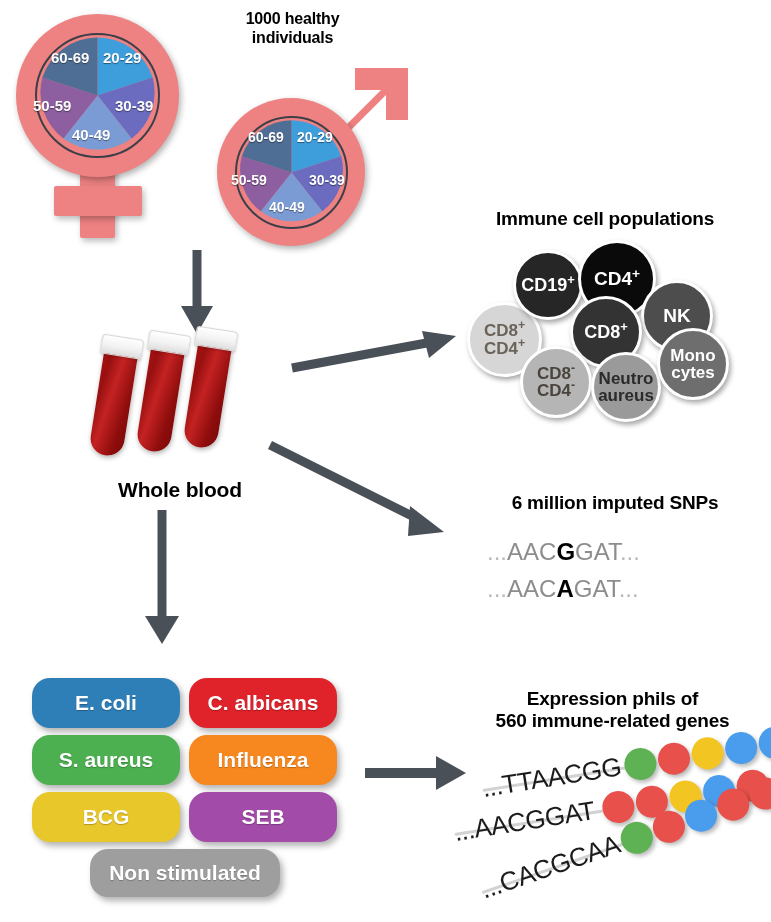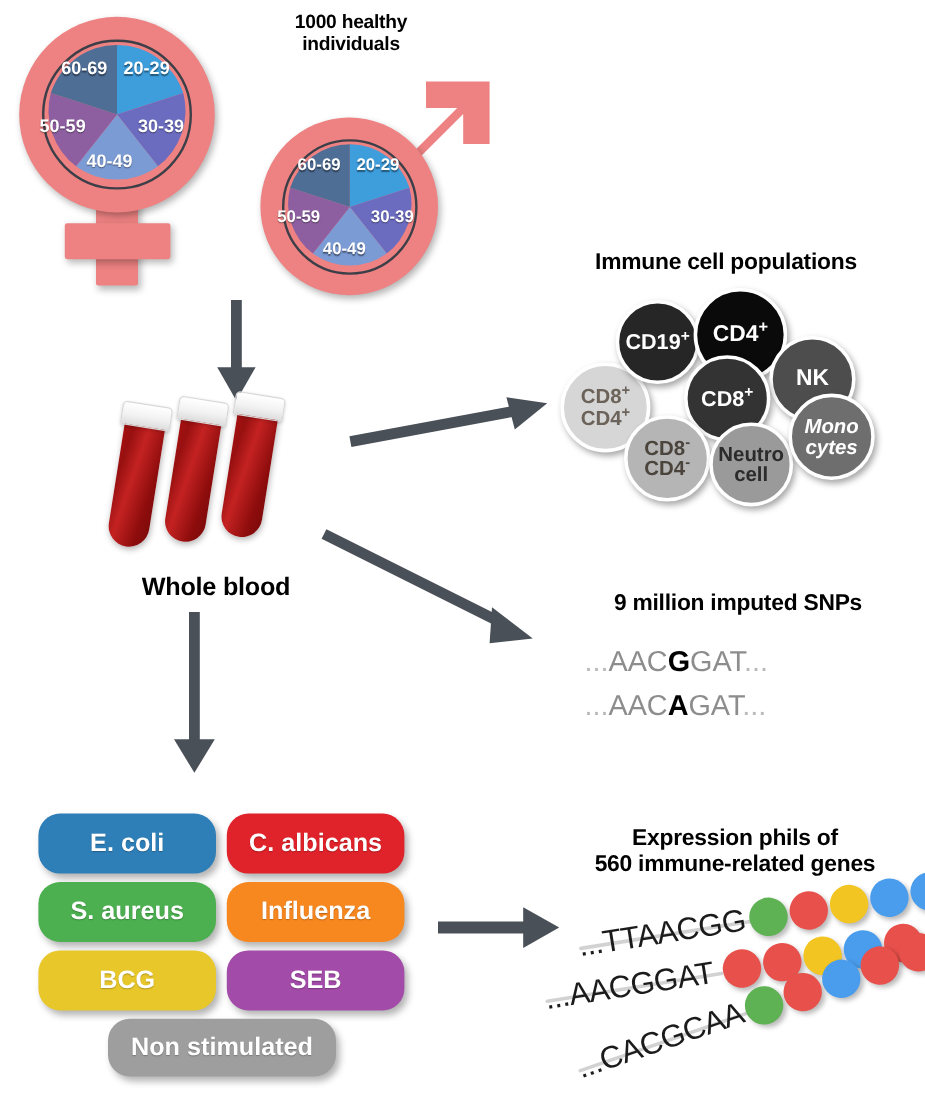--- a/index.html
+++ b/index.html
@@ -265,30 +265,30 @@
       <span>CD8<sup>+</sup></span>
     </div>
 
     <div class="cell" style="left:55px; top:106px; width:72px; height:72px; background:#b5b5b5; color:#4a443c; font-size:17px; flex-direction:column;">
       <span>CD8<sup>-</sup></span>
       <span>CD4<sup>-</sup></span>
     </div>
 
     <div class="cell" style="left:126px; top:112px; width:70px; height:70px; background:#9a9a9a; color:#2b2b2b; font-size:17px; flex-direction:column;">
       <span>Neutro</span>
-      <span>cell</span>
-    </div>
-
-    <div class="cell" style="left:192px; top:88px; width:72px; height:72px; background:#6e6e6e; color:#ffffff; font-size:17px; flex-direction:column;font-style:italic;">
+      <span>aureus</span>
+    </div>
+
+    <div class="cell" style="left:192px; top:88px; width:72px; height:72px; background:#6e6e6e; color:#ffffff; font-size:17px; flex-direction:column;">
       <span>Mono</span>
       <span>cytes</span>
     </div>
   </div>
 
-  <div class="abs heading h-sec" style="left:470px; top:492px; width:290px;">9 million imputed SNPs</div>
+  <div class="abs heading h-sec" style="left:470px; top:492px; width:290px;">6 million imputed SNPs</div>
 
   <div class="snp-line" style="left:487px; top:538px;">
     <span class="snp-dim">...</span><span class="snp-mid">AAC</span><span class="snp-bold">G</span><span class="snp-mid">GAT</span><span class="snp-dim">...</span>
   </div>
 
   <div class="snp-line" style="left:487px; top:575px;">
     <span class="snp-dim">...</span><span class="snp-mid">AAC</span><span class="snp-bold">A</span><span class="snp-mid">GAT</span><span class="snp-dim">...</span>
   </div>
 
   <div class="abs" style="left:32px; top:678px; width:310px; height:215px;">

